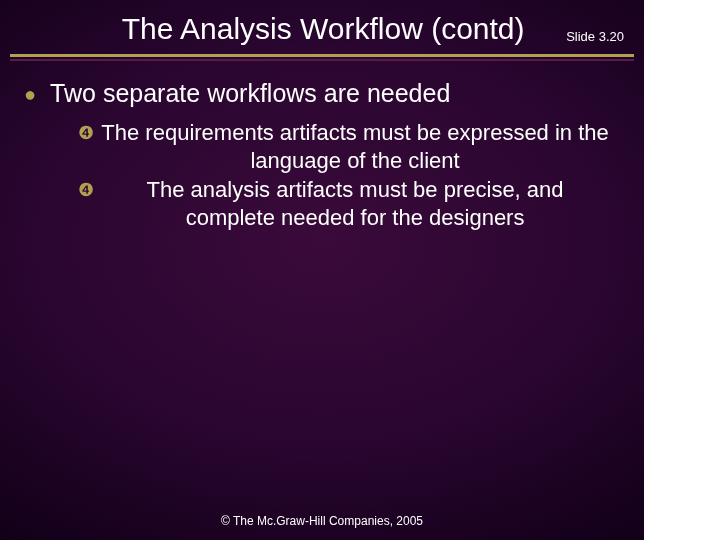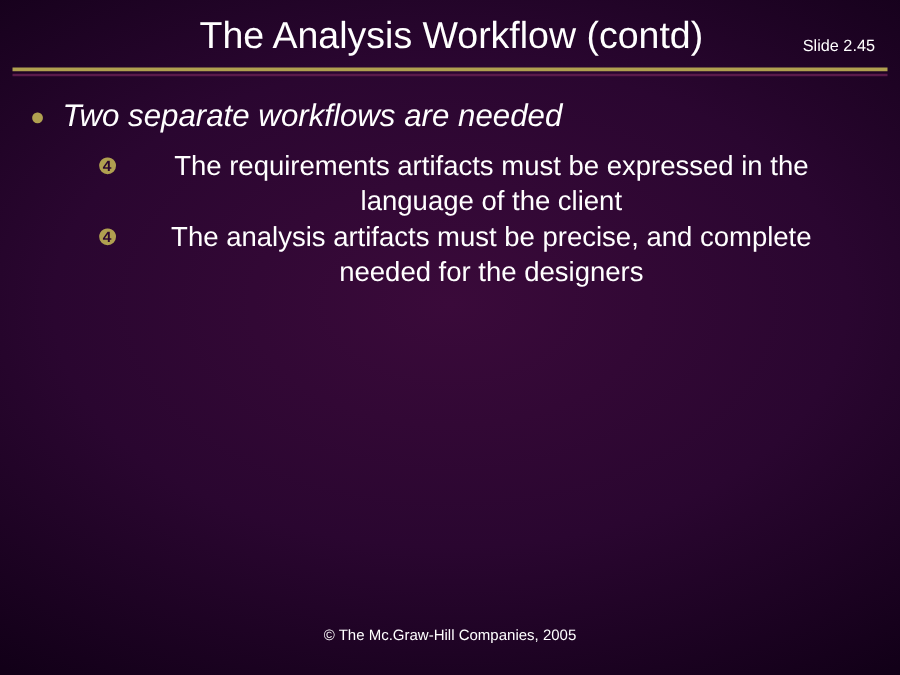--- a/index.html
+++ b/index.html
@@ -4,21 +4,21 @@
 <style>
   html, body {
     margin: 0;
     padding: 0;
     width: 720px;
     height: 540px;
     overflow: hidden;
     font-family: Arial, Helvetica, sans-serif;
   }
   .slide {
-    width: 720px;
+    width: 644px;
     height: 540px;
     background: radial-gradient(ellipse 110% 90% at 50% 45%, #3a0a3a 0%, #2a0630 40%, #120018 75%, #000000 100%);
     position: relative;
     box-sizing: border-box;
     color: #ffffff;
   }
   .header {
     display: flex;
     align-items: center;
     padding: 12px 20px 6px 20px;
@@ -53,21 +53,20 @@
     margin-bottom: 10px;
   }
   .round-bullet {
     color: #b0a050;
     font-size: 20px;
     margin-right: 14px;
     line-height: 30px;
   }
   .main-point-text {
     flex: 1;
-    font-style: italic;
   }
   .sub-list {
     padding-left: 54px;
     padding-right: 10px;
   }
   .sub-point {
     display: flex;
     align-items: flex-start;
     font-size: 22px;
     line-height: 1.25;
@@ -78,35 +77,35 @@
     font-size: 18px;
     margin-right: 6px;
     line-height: 28px;
   }
   .sub-point-text {
     flex: 1;
     text-align: center;
   }
   .footer {
     position: absolute;
-    bottom: 25px;
+    bottom: 12px;
     width: 100%;
     text-align: center;
     font-size: 12px;
     color: #ffffff;
   }
 </style>
 </head>
 <body>
 
 <div class="slide">
 
   <div class="header">
     <div class="title">The Analysis Workflow (contd)</div>
-    <div class="slide-number">Slide 2.45</div>
+    <div class="slide-number">Slide 3.20</div>
   </div>
 
   <div class="divider"></div>
 
   <div class="content">
 
     <div class="main-point">
       <span class="round-bullet">●</span>
       <span class="main-point-text">Two separate workflows are needed</span>
     </div>

